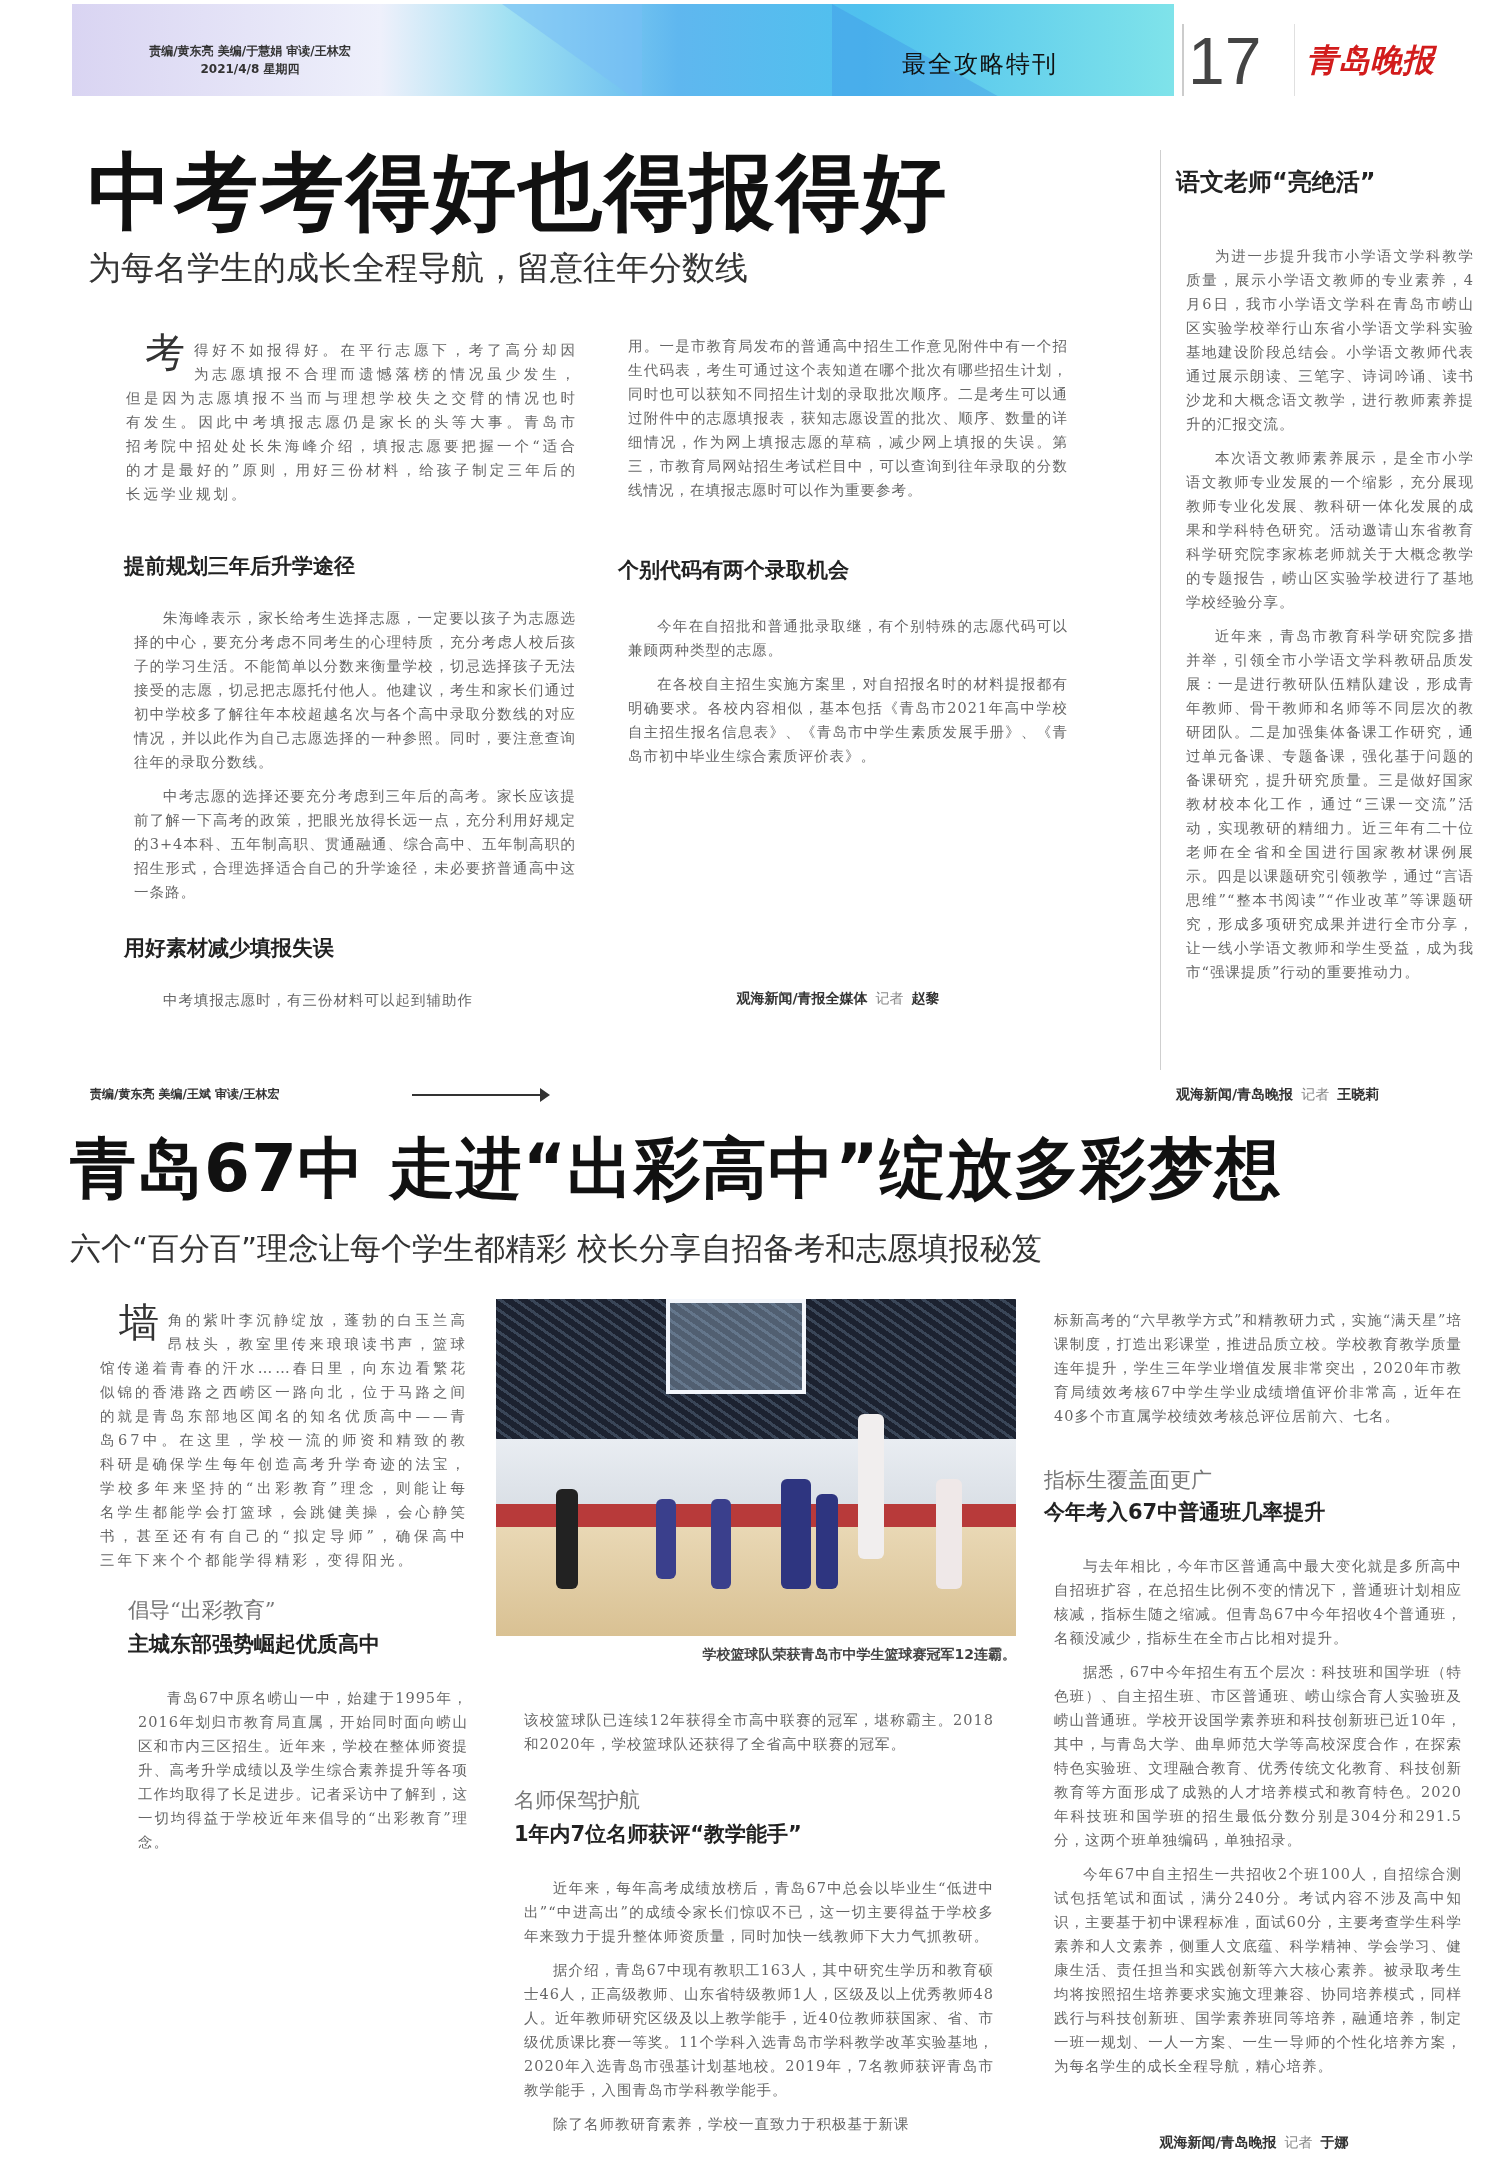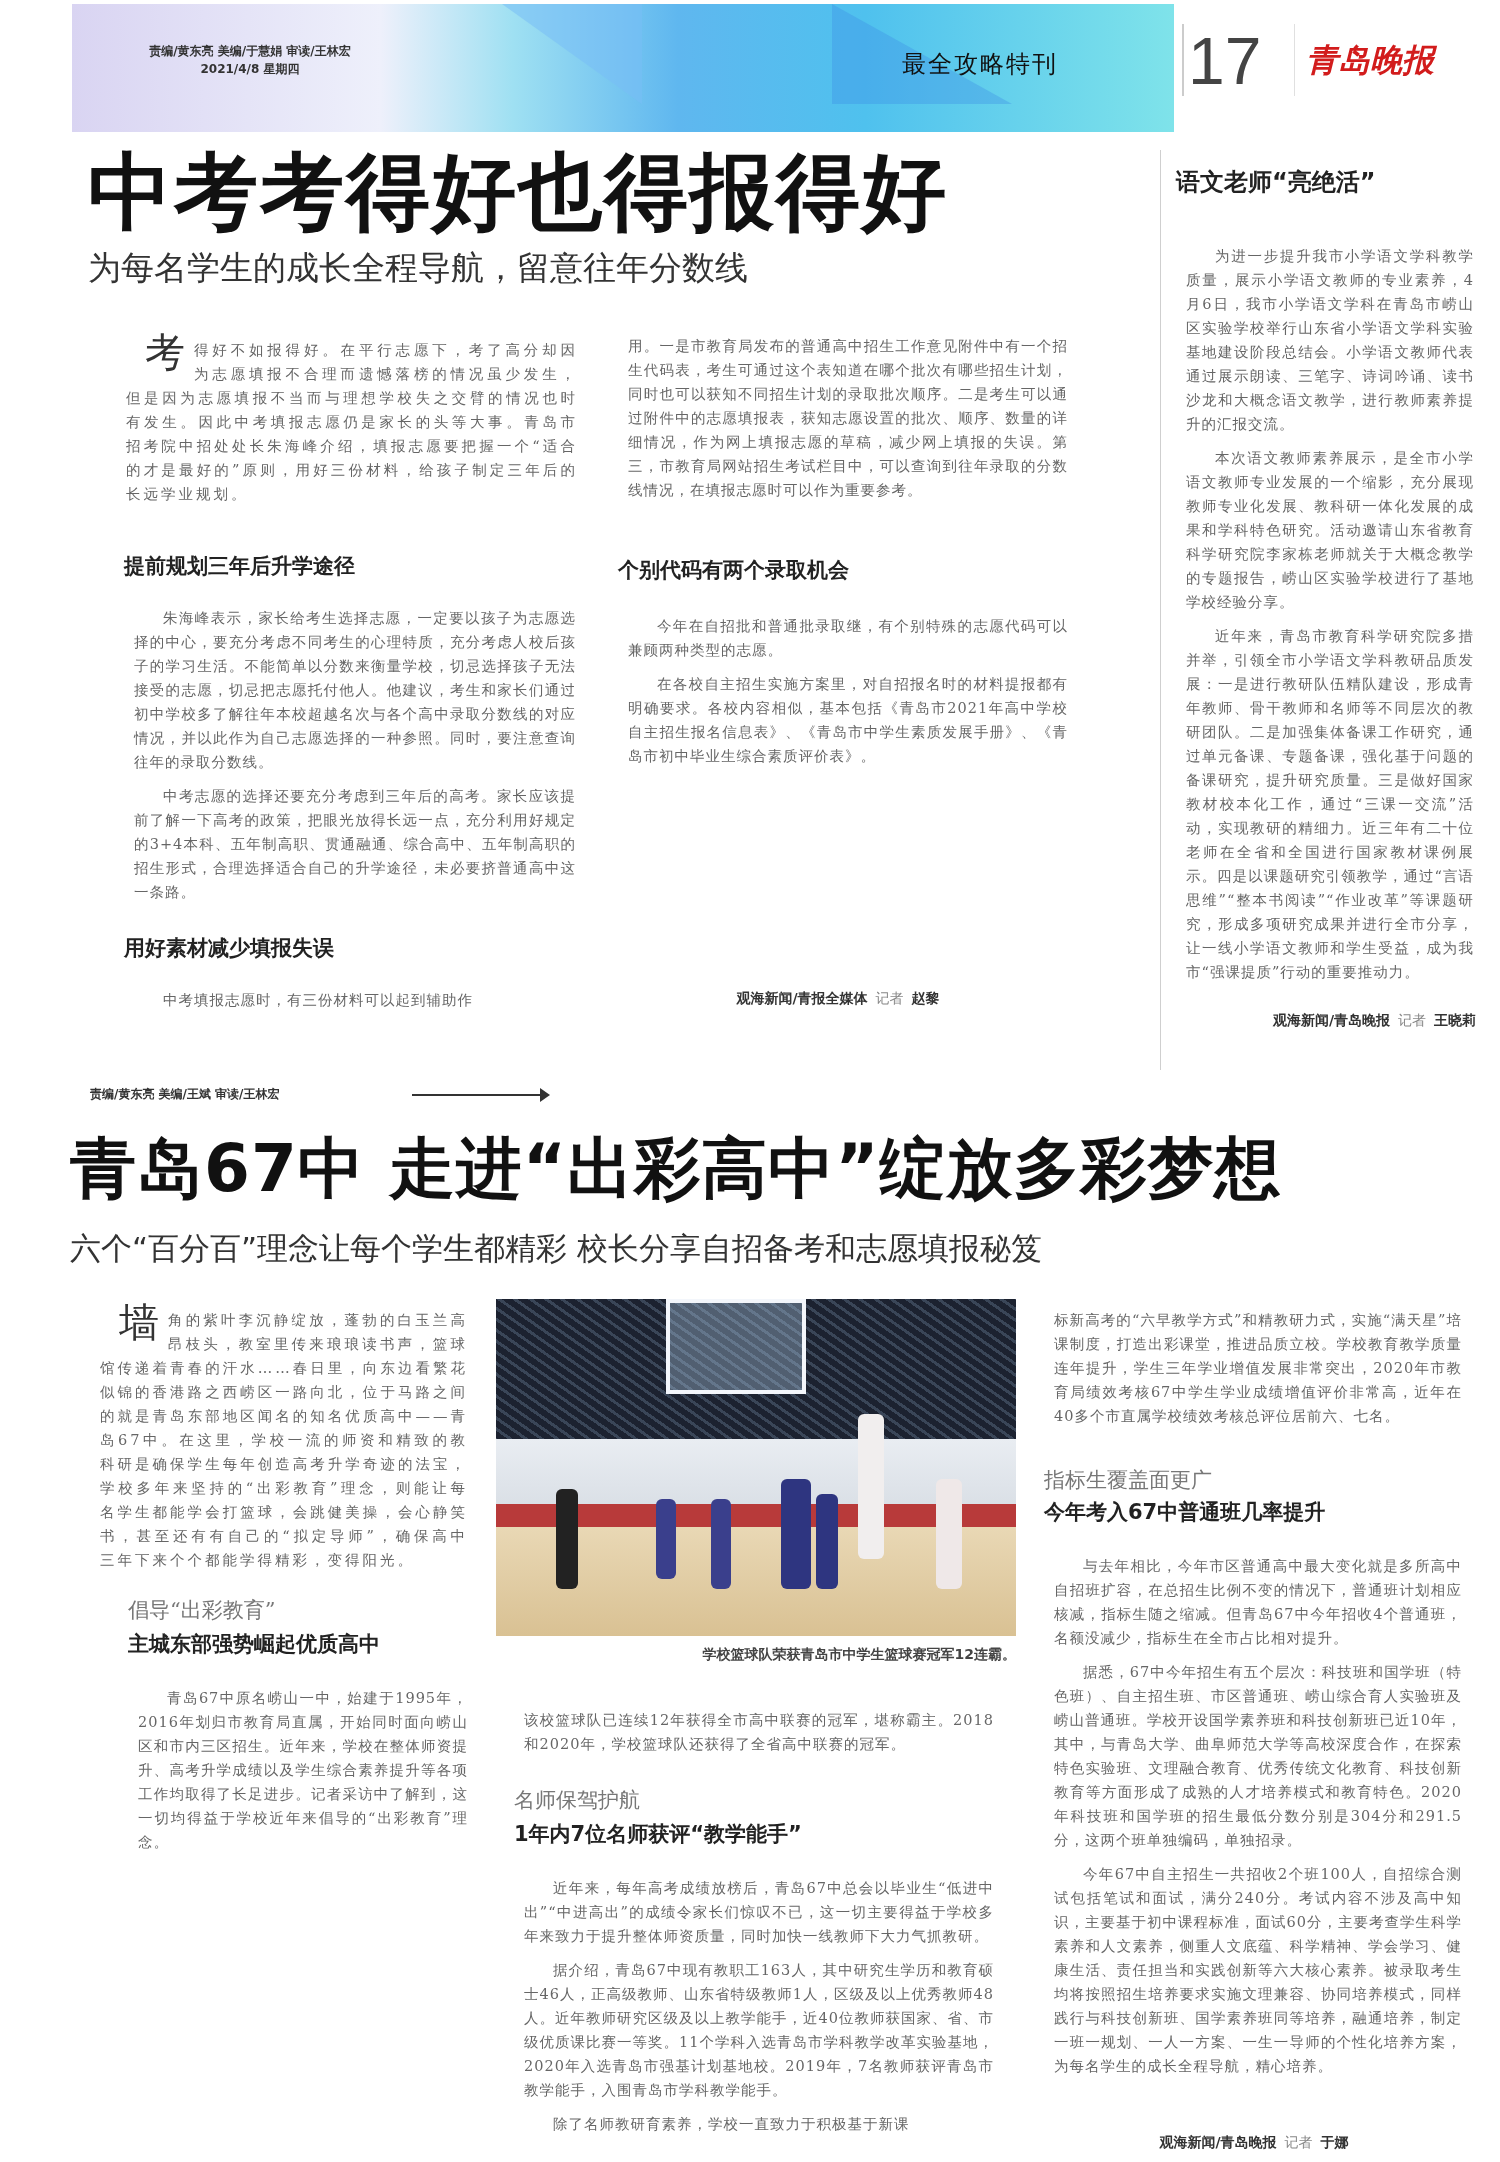--- a/index.html
+++ b/index.html
@@ -1,20 +1,20 @@
 <!DOCTYPE html>
 <html><head>
 <meta charset="utf-8">
 <style>
 *{box-sizing:border-box;margin:0;padding:0}
 html,body{width:1500px;height:2162px;background:#fff;overflow:hidden}
 body{font-family:"DejaVu Sans","Liberation Sans",sans-serif;color:#222;position:relative}
 .abs{position:absolute}
 
-.banner{left:72px;top:4px;width:1102px;height:128px;background:linear-gradient(90deg,#d9d4f2 0%,#eef0fb 28%,#9fe0f2 40%,#5fb7ef 55%,#4fc1ee 72%,#7fe3ea 100%);overflow:hidden}
+.banner{left:72px;top:4px;width:1102px;height:92px;background:linear-gradient(90deg,#d9d4f2 0%,#eef0fb 28%,#9fe0f2 40%,#5fb7ef 55%,#4fc1ee 72%,#7fe3ea 100%);overflow:hidden}
 .banner .tri1{position:absolute;left:430px;top:0;width:0;height:0;border-left:140px solid transparent;border-top:100px solid rgba(120,190,245,.55)}
 .banner .tri2{position:absolute;left:760px;top:0;width:0;height:0;border-right:180px solid transparent;border-bottom:100px solid rgba(60,140,230,.35)}
 .banner .credits{position:absolute;left:18px;top:38px;width:320px;text-align:center;font-size:12px;line-height:18px;color:#333;font-weight:bold}
 .banner .title{position:absolute;left:480px;top:18px;font-size:50px;font-weight:bold;color:#111;letter-spacing:2px;line-height:64px}
 .banner .title .win{color:#e02222}
 .banner .sub{position:absolute;left:650px;top:40px;font-family:"DejaVu Serif",serif;font-size:24px;font-weight:normal;color:#111;line-height:40px;letter-spacing:2px}
 .page-no{left:1188px;top:26px;font-family:"Liberation Sans",sans-serif;font-size:66px;color:#444;line-height:70px}
 .vsep{left:1182px;top:24px;width:2px;height:72px;background:#ccc}
 .vsep2{left:1294px;top:24px;width:1px;height:72px;background:#e0e0e0}
 .paper{left:1306px;top:40px;font-family:"DejaVu Serif",serif;font-size:32px;color:#d21c1c;font-weight:bold;line-height:40px;font-style:italic}
@@ -87,21 +87,21 @@
   <span>观海新闻/青报全媒体</span><span class="r">记者</span><span>赵黎</span>
 </div>
 
 <div class="abs rule-v" style="left:1160px;top:150px;height:920px"></div>
 <div class="abs sect" style="left:1176px;top:166px;font-size:24px">语文老师“亮绝活”</div>
 <div class="abs body" style="left:1176px;top:234px;width:308px">
   <p>为进一步提升我市小学语文学科教学质量，展示小学语文教师的专业素养，4月6日，我市小学语文学科在青岛市崂山区实验学校举行山东省小学语文学科实验基地建设阶段总结会。小学语文教师代表通过展示朗读、三笔字、诗词吟诵、读书沙龙和大概念语文教学，进行教师素养提升的汇报交流。</p>
   <p>本次语文教师素养展示，是全市小学语文教师专业发展的一个缩影，充分展现教师专业化发展、教科研一体化发展的成果和学科特色研究。活动邀请山东省教育科学研究院李家栋老师就关于大概念教学的专题报告，崂山区实验学校进行了基地学校经验分享。</p>
   <p>近年来，青岛市教育科学研究院多措并举，引领全市小学语文学科教研品质发展：一是进行教研队伍精队建设，形成青年教师、骨干教师和名师等不同层次的教研团队。二是加强集体备课工作研究，通过单元备课、专题备课，强化基于问题的备课研究，提升研究质量。三是做好国家教材校本化工作，通过“三课一交流”活动，实现教研的精细力。近三年有二十位老师在全省和全国进行国家教材课例展示。四是以课题研究引领教学，通过“言语思维”“整本书阅读”“作业改革”等课题研究，形成多项研究成果并进行全市分享，让一线小学语文教师和学生受益，成为我市“强课提质”行动的重要推动力。</p>
 </div>
-<div class="abs byline" style="left:1176px;top:1012px;width:300px;text-align:right">
+<div class="abs byline" style="left:1176px;top:1086px;width:300px;text-align:left">
   <span>观海新闻/青岛晚报</span><span class="r">记者</span><span>王晓莉</span>
 </div>
 
 <div class="abs" style="left:90px;top:1086px;font-size:12px;font-weight:bold;color:#333">责编/黄东亮 美编/王斌 审读/王林宏</div>
 <div class="abs arrow-line" style="left:412px;top:1094px;width:130px"></div>
 <div class="abs" style="left:540px;top:1088px;width:0;height:0;border-top:7px solid transparent;border-bottom:7px solid transparent;border-left:10px solid #333"></div>
 
 <div class="abs h1" style="left:70px;top:1124px;font-size:66px;line-height:90px;letter-spacing:1px">青岛67中 走进“出彩高中”绽放多彩梦想</div>
 <div class="abs h-sub" style="left:70px;top:1226px;font-size:31px;line-height:44px">六个“百分百”理念让每个学生都精彩 校长分享自招备考和志愿填报秘笈</div>
 

